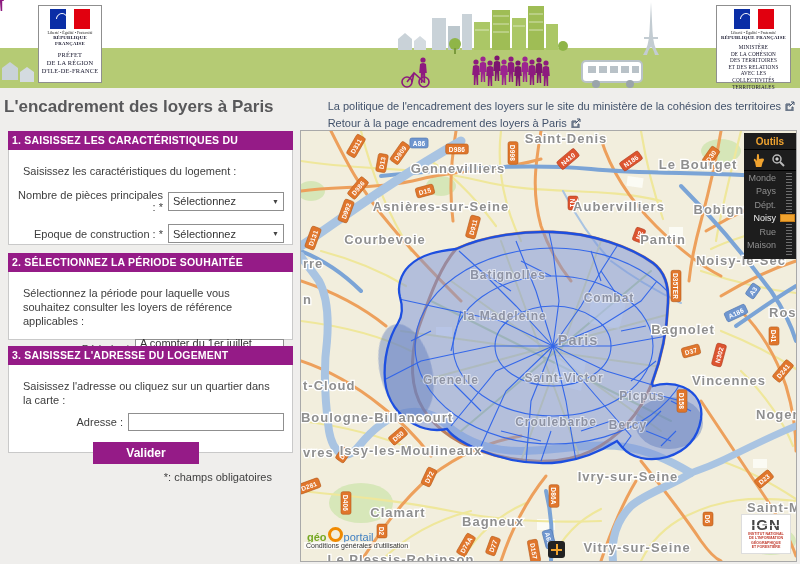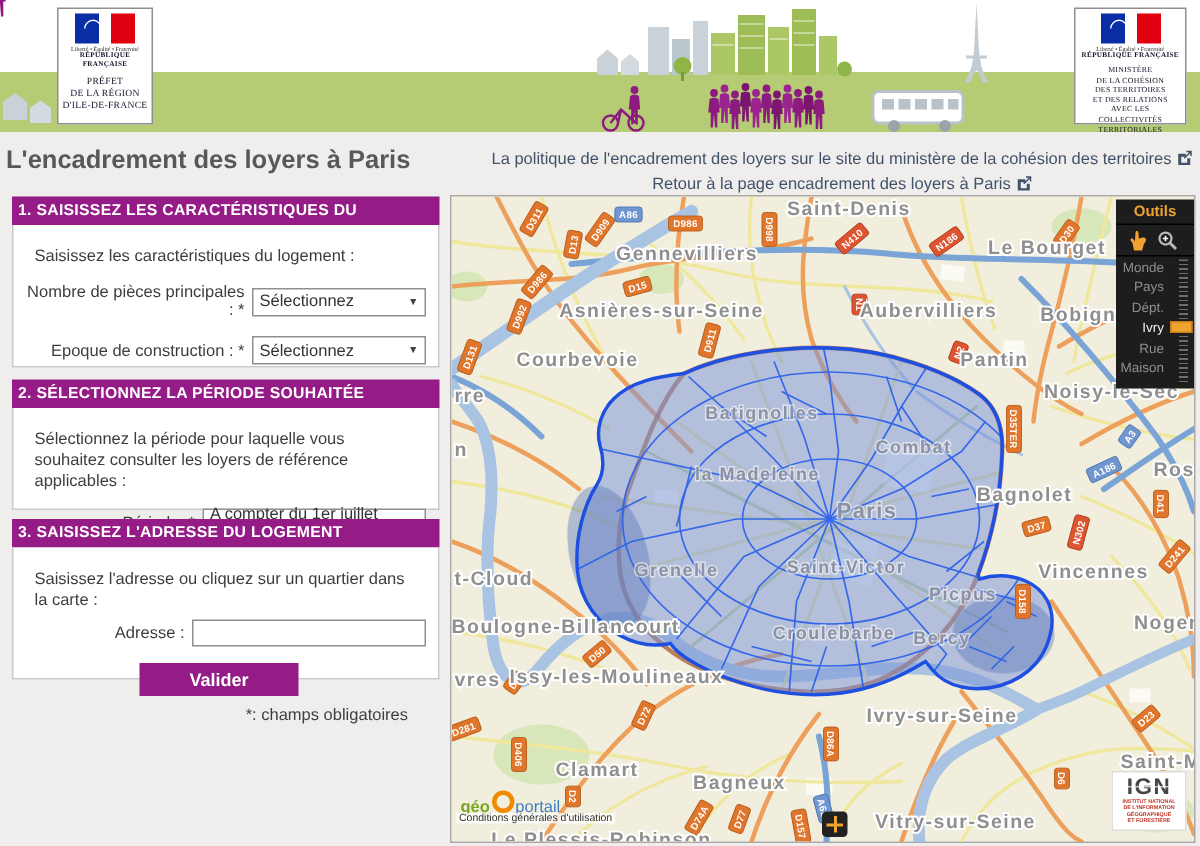--- a/index.html
+++ b/index.html
@@ -19,21 +19,21 @@
   .flagbar .r{flex:1;background:#e1000f}
   .flagbar .b::after{content:"";position:absolute;right:-2px;top:4px;width:10px;height:10px;border-radius:50%;
         border:1.5px solid #fff;border-left-color:transparent;border-bottom-color:transparent;transform:rotate(-45deg)}
   .motto{font-size:4px;line-height:5px;color:#222}
   .rep{font-size:4.8px;font-weight:bold;line-height:6px;letter-spacing:.2px}
   .org{margin-top:4px;font-size:6.4px;line-height:8px;letter-spacing:.2px}
   .logo-right .org{font-size:5.2px;line-height:6.6px;margin-top:3px}
 
   
   .title{position:absolute;left:4px;top:97px;font-size:17px;font-weight:bold;color:#58585a}
-  .links{position:absolute;right:5px;top:100px;text-align:center;font-size:11px;color:#42526b;z-index:4}
+  .links{position:absolute;right:5px;top:100px;text-align:left;font-size:11px;color:#42526b;z-index:4}
   .lnk{margin-bottom:5px;cursor:pointer;white-space:nowrap}
   .extico{display:inline-block;vertical-align:-1px;margin-left:4px}
 
   
   .sec{position:absolute;left:8px;width:285px;z-index:3}
   .bar{background:#951b87;color:#fff;font-weight:bold;font-size:10.5px;line-height:19px;height:19px;padding:0 4px;letter-spacing:.2px}
   .box{background:#fff;border:1px solid #c9c9c9;border-top:none;box-sizing:border-box;padding:10px 8px}
   .intro{font-size:11px;color:#3d3d3d;margin:4px 6px 6px 6px;line-height:14px}
   .frow{display:flex;align-items:center;margin:11px 0}
   .lab{width:146px;text-align:right;font-size:11px;color:#3d3d3d;padding-right:5px;flex:none}
@@ -592,21 +592,21 @@
       <svg width="15" height="15" viewBox="0 0 15 15">
         <circle cx="6" cy="6" r="4" fill="none" stroke="#b9b9b9" stroke-width="1.5"></circle>
         <line x1="9" y1="9" x2="13" y2="13" stroke="#b9b9b9" stroke-width="2"></line>
         <path d="M6,4.2 V7.8 M4.2,6 H7.8" stroke="#fff" stroke-width="1.1"></path>
       </svg>
     </div>
     <div class="lvls">
         <div class="lvl">Monde</div>
         <div class="lvl">Pays</div>
         <div class="lvl">Dépt.</div>
-        <div class="lvl active">Ivry</div>
+        <div class="lvl active">Noisy</div>
         <div class="lvl">Rue</div>
         <div class="lvl">Maison</div>
       </div>
     <div class="ruler"></div>
     <div class="knob"></div>
   </div>
 
   <div class="geologo"><span class="g1">géo</span><span class="ring"></span><span class="g2">portail</span></div>
   <div class="conds">Conditions générales d'utilisation</div>
   <div class="ign">

